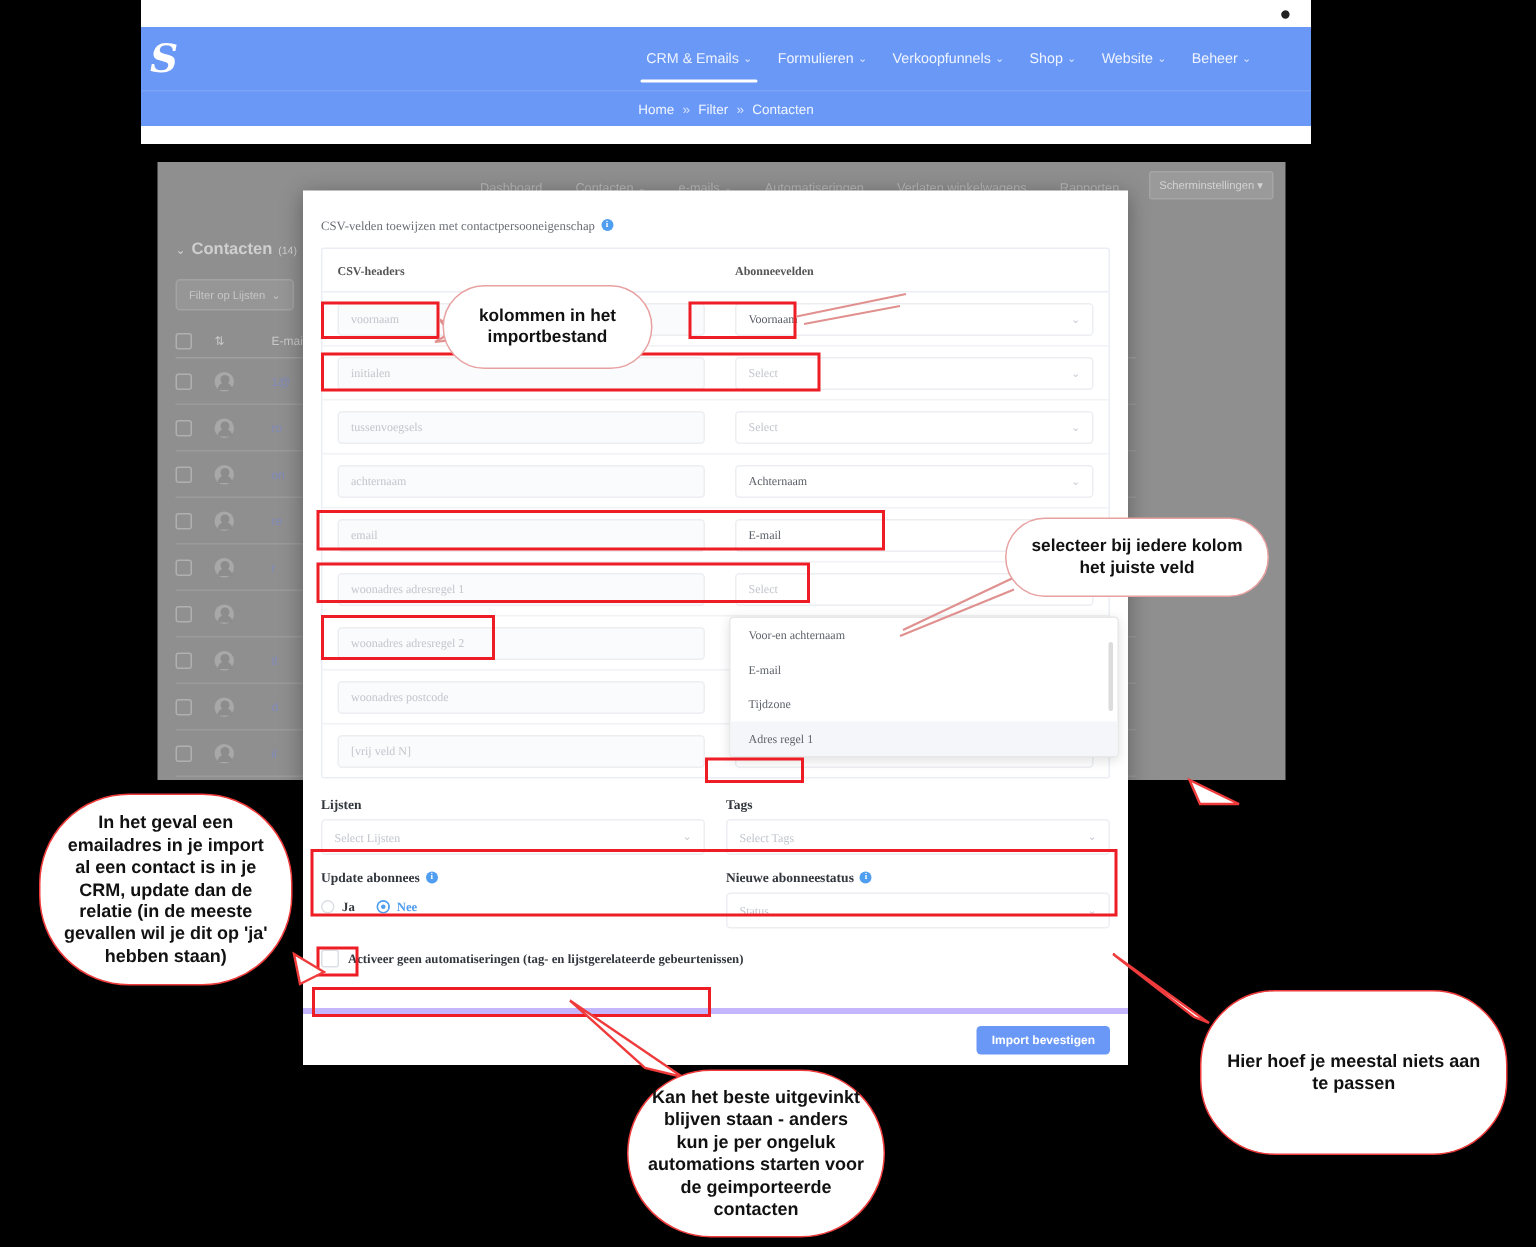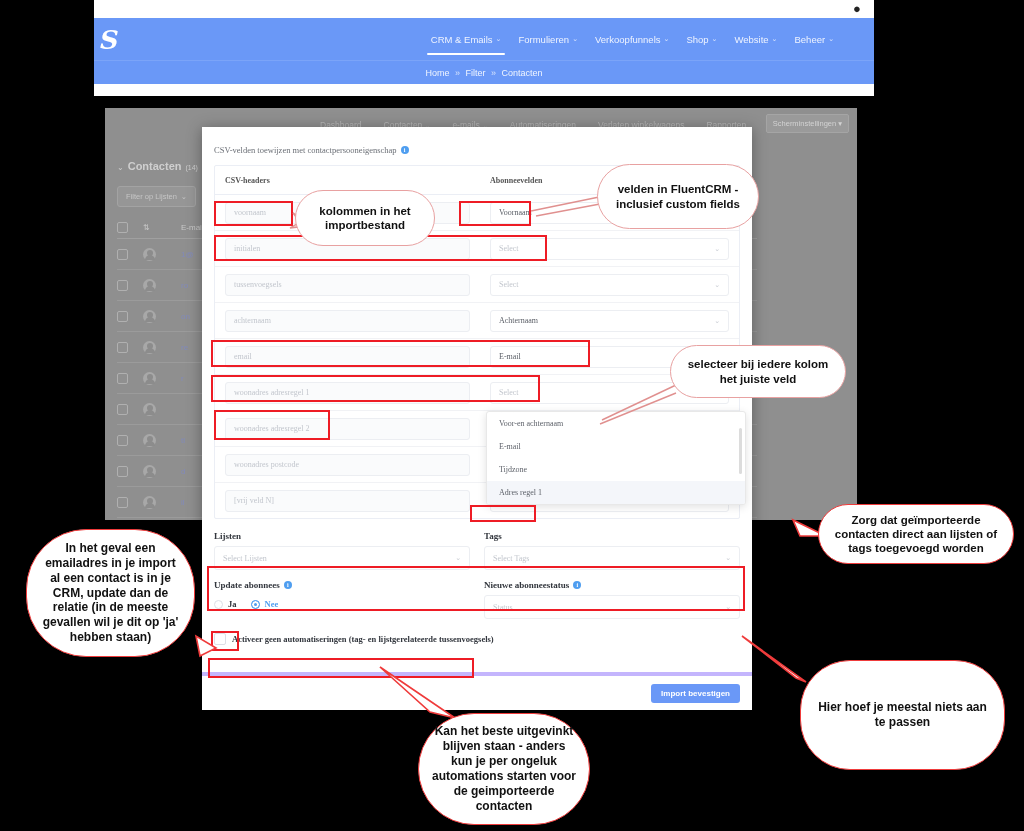--- a/index.html
+++ b/index.html
@@ -588,21 +588,21 @@
           </div>
           <div class="bsel">
             <span>Status</span>
             <span class="chev">⌄</span>
           </div>
         </div>
       </div>
 
       <div class="check-row">
         <span class="cbox"></span>
-        <span class="check-lbl">Activeer geen automatiseringen (tag- en lijstgerelateerde tussenvoegsels)</span>
+        <span class="check-lbl">Activeer geen automatiseringen (tag- en lijstgerelateerde gebeurtenissen)</span>
       </div>
     </div>
 
     <div class="modal-footer">
       <button class="btn-primary">Import bevestigen</button>
     </div>
   </div>
 
   <div class="hl" style="left:214px;top:201px;width:79px;height:25px;"></div>
   <div class="hl" style="left:459px;top:201px;width:72px;height:25px;"></div>
@@ -628,31 +628,25 @@
       <path d="M216,648 L196,636 L200,656 Z"></path>
       <path d="M455,718 L380,667 L430,712 Z"></path>
       <path d="M806,682 L742,636 L796,678 Z"></path>
     </g>
   </svg>
 
   <div class="callout soft" style="left:295px;top:190px;width:140px;height:56px;font-size:11.5px;">
     <span>kolommen in het importbestand</span>
   </div>
 
-  <div class="callout soft" style="left:597px;top:164px;width:162px;height:65px;font-size:11.5px;">
-    <span>velden in FluentCRM - inclusief custom fields</span>
-  </div>
 
   <div class="callout soft" style="left:670px;top:345px;width:176px;height:53px;font-size:11.5px;">
     <span>selecteer bij iedere kolom het juiste veld</span>
   </div>
 
-  <div class="callout" style="left:818px;top:504px;width:196px;height:60px;font-size:11.5px;">
-    <span>Zorg dat geïmporteerde contacten direct aan lijsten of tags toegevoegd worden</span>
-  </div>
 
   <div class="callout" style="left:26px;top:529px;width:169px;height:128px;font-size:12px;border-radius:60px;">
     <span>In het geval een emailadres in je import al een contact is in je CRM, update dan de relatie (in de meeste gevallen wil je dit op 'ja' hebben staan)</span>
   </div>
 
   <div class="callout" style="left:418px;top:713px;width:172px;height:112px;font-size:12px;border-radius:58px;">
     <span>Kan het beste uitgevinkt blijven staan - anders kun je per ongeluk automations starten voor de geimporteerde contacten</span>
   </div>
 
   <div class="callout" style="left:800px;top:660px;width:205px;height:110px;font-size:12px;border-radius:50px;">

